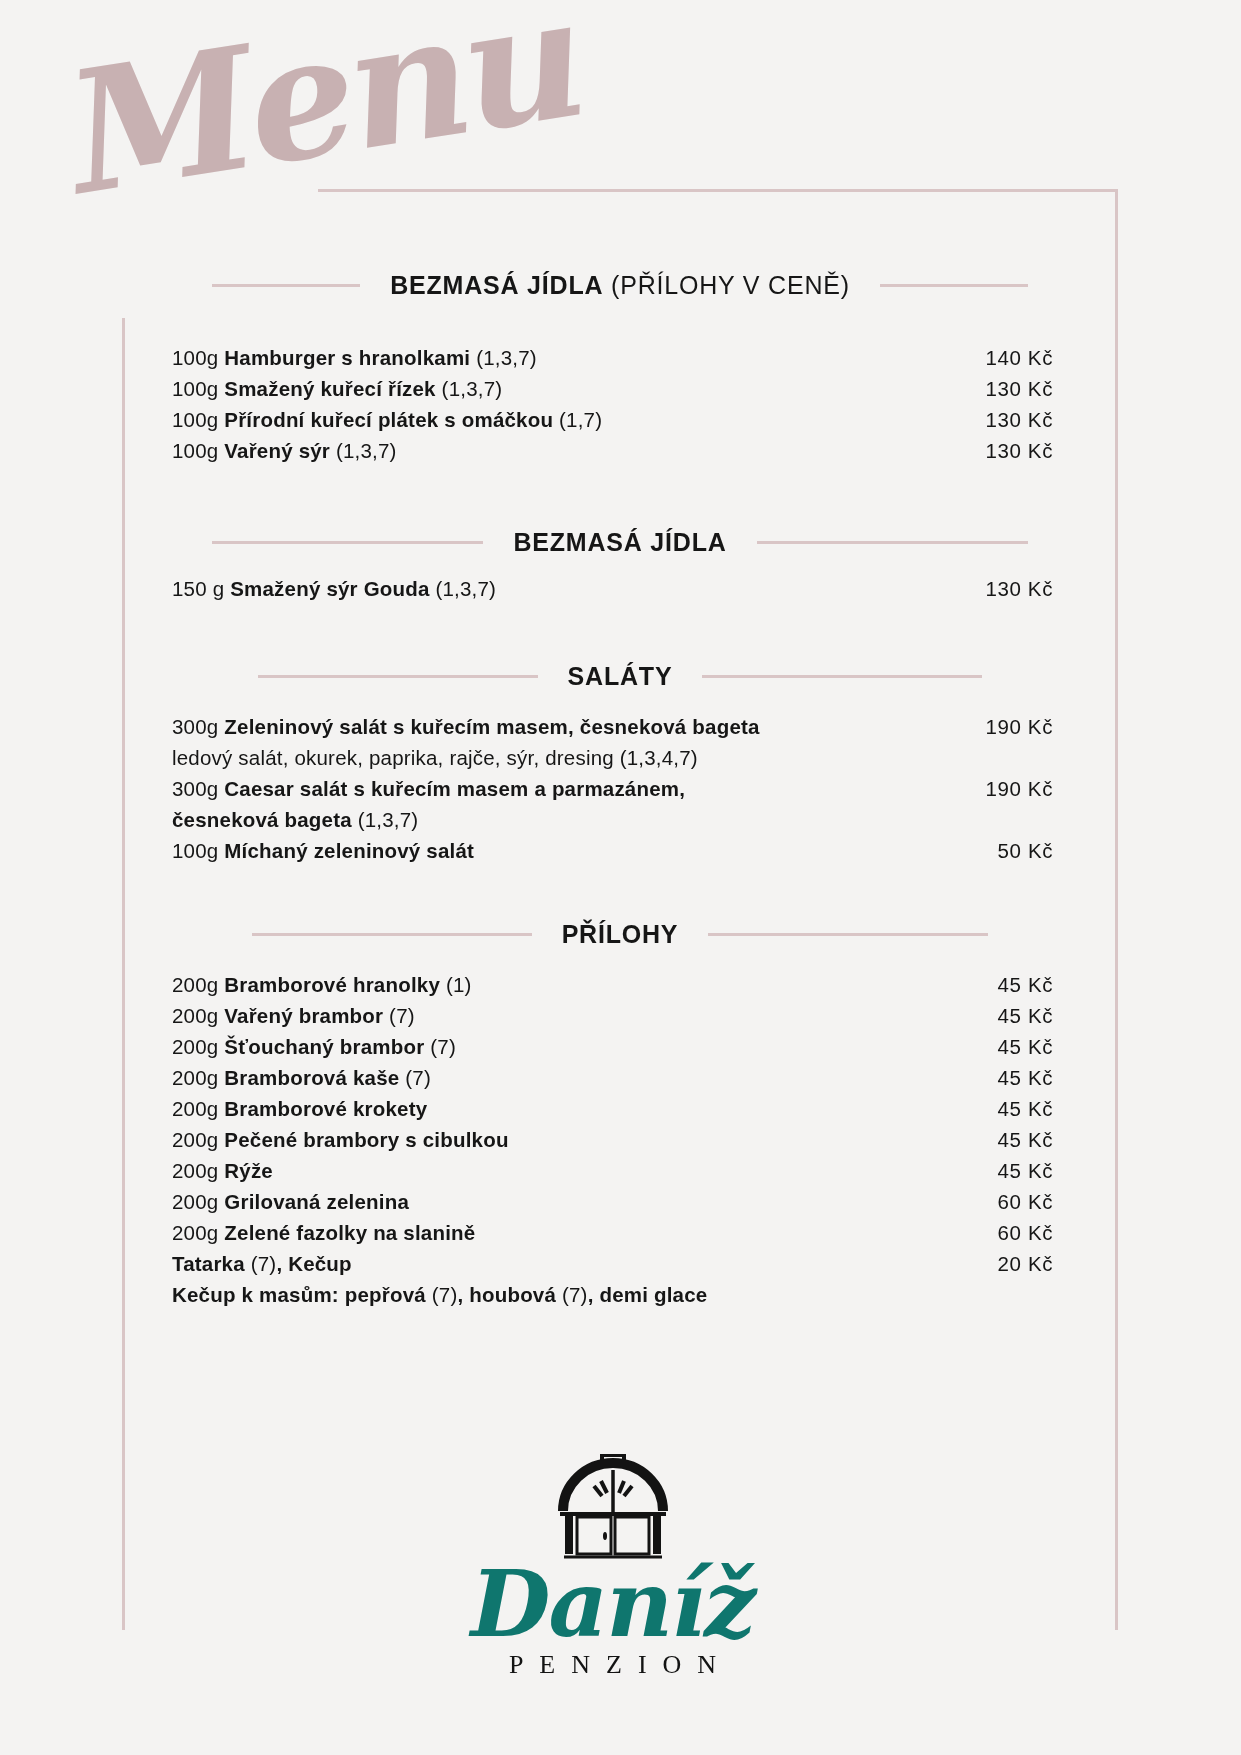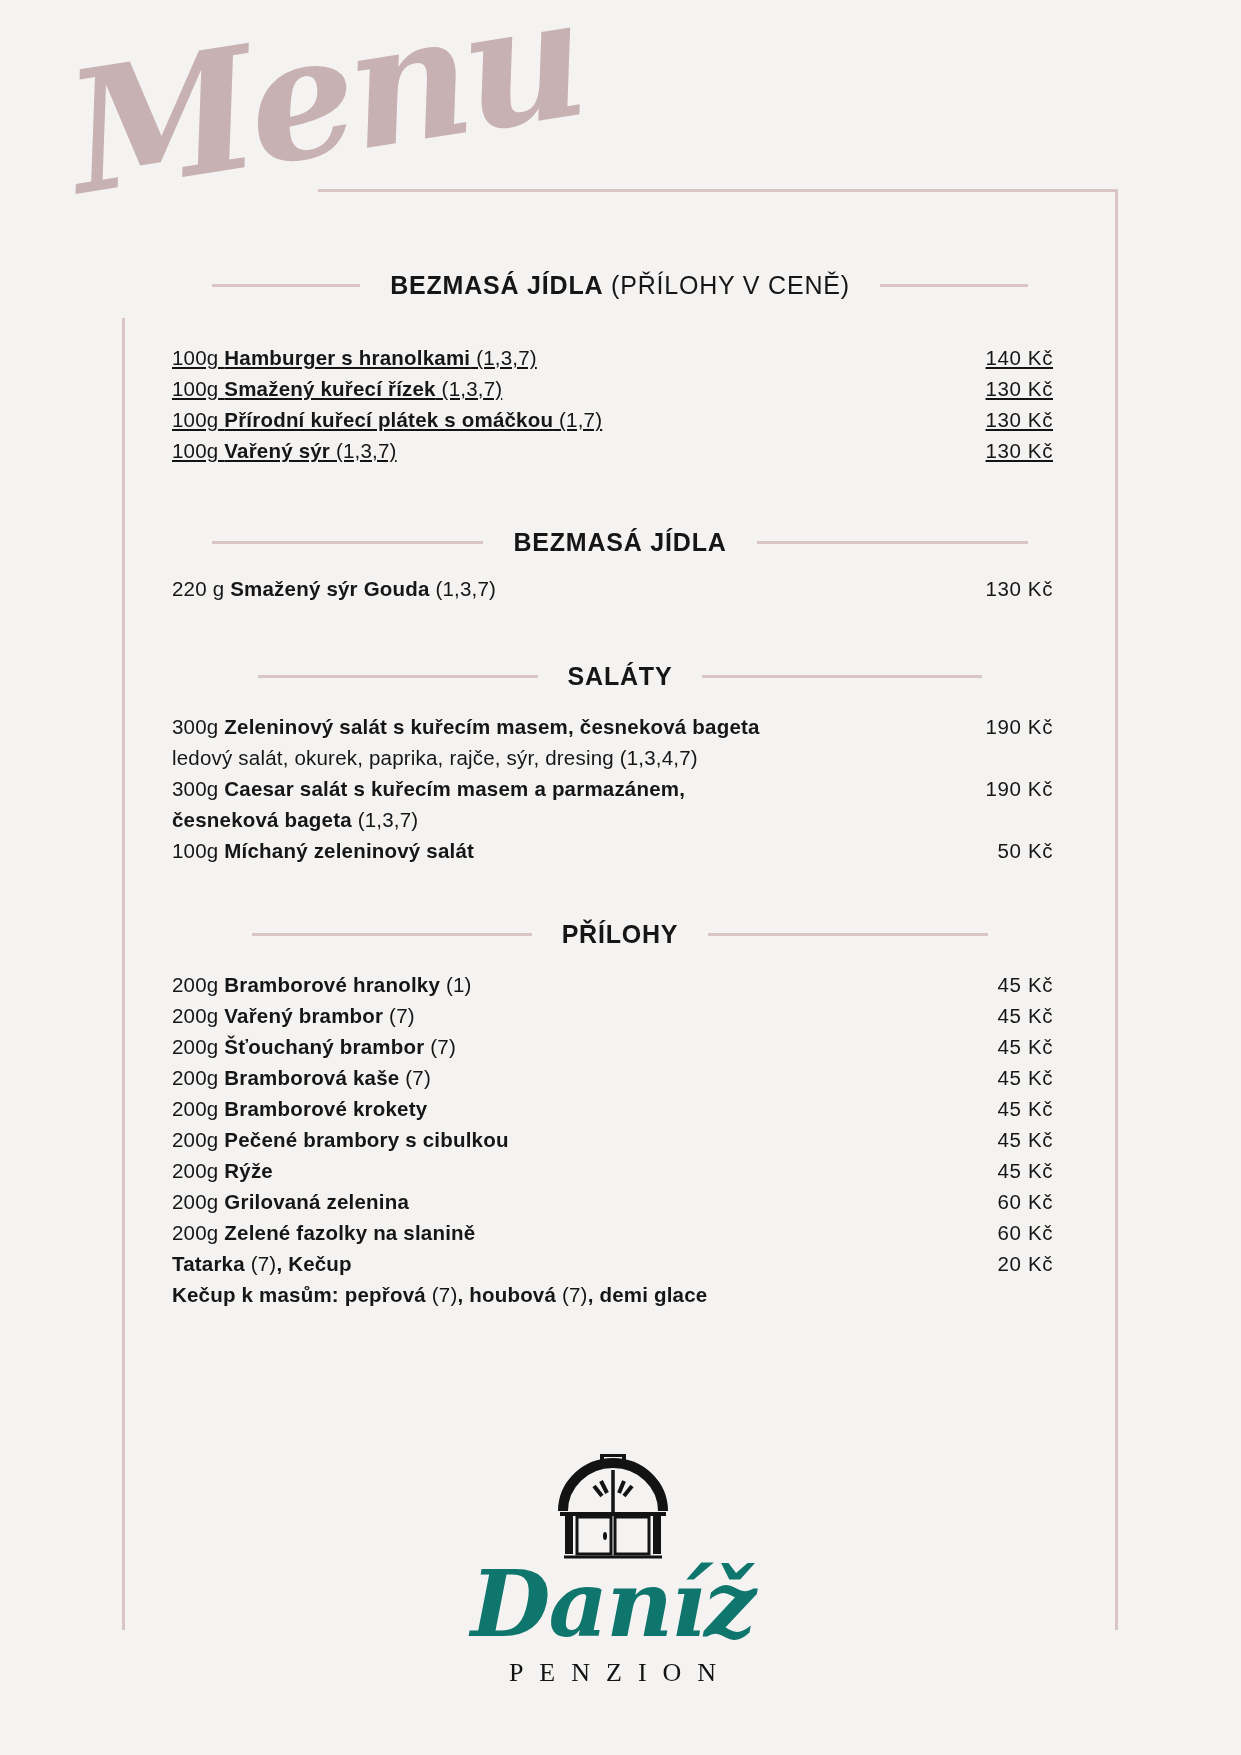--- a/index.html
+++ b/index.html
@@ -43,39 +43,39 @@
   .sec-items{}
   .item-row{
     display:flex;justify-content:space-between;align-items:baseline;
     font-size:20.5px;line-height:31px;
     color:#161616;
   }
   .item-text{letter-spacing:0.2px;}
   .item-text .b{font-weight:700;}
   .item-price{font-weight:400;letter-spacing:0.6px;white-space:nowrap;}
   
-  .s0{margin-top:270px;} .s0 .sec-items{margin-top:42px;text-decoration:underline;}
+  .s0{margin-top:270px;} .s0 .sec-items{margin-top:42px;}
   .s1{margin-top:61px;}  .s1 .sec-items{margin-top:16px;}
   .s2{margin-top:57px;}  .s2 .sec-items{margin-top:20px;}
   .s3{margin-top:53px;}  .s3 .sec-items{margin-top:20px;}
   
   .logo{margin-top:144px;text-align:center;}
   .logo svg{display:block;margin:0 auto;}
   .logo-name{
     font-family:"DejaVu Serif", serif;
     font-style:italic;font-weight:700;
     font-size:92px;line-height:1.0;
     color:#0f766e;margin-top:-4px;
     letter-spacing:-2px;
   }
   .logo-sub{
     font-family:"Liberation Serif", serif;
     font-size:26px;letter-spacing:16px;
     text-indent:16px;
-    color:#131313;margin-top:8px;
+    color:#131313;
   }
 </style>
 </head>
 <body>
 
 <div class="page">
 
   <div class="script-title">Menu</div>
 
   <div class="frame-top"></div>
@@ -110,21 +110,21 @@
           </div>
         </div>
         <div class="menu-section s1">
           <div class="sec-header">
             <div class="hline"></div>
             <div class="sec-title"><span>BEZMASÁ JÍDLA</span></div>
             <div class="hline"></div>
           </div>
           <div class="sec-items">
             <div class="item-row">
-              <span class="item-text"><span>220 g </span><span class="b">Smažený sýr Gouda</span><span> (1,3,7)</span></span>
+              <span class="item-text"><span>150 g </span><span class="b">Smažený sýr Gouda</span><span> (1,3,7)</span></span>
               <span class="item-price">130 Kč</span>
             </div>
           </div>
         </div>
         <div class="menu-section s2">
           <div class="sec-header">
             <div class="hline"></div>
             <div class="sec-title"><span>SALÁTY</span></div>
             <div class="hline"></div>
           </div>

